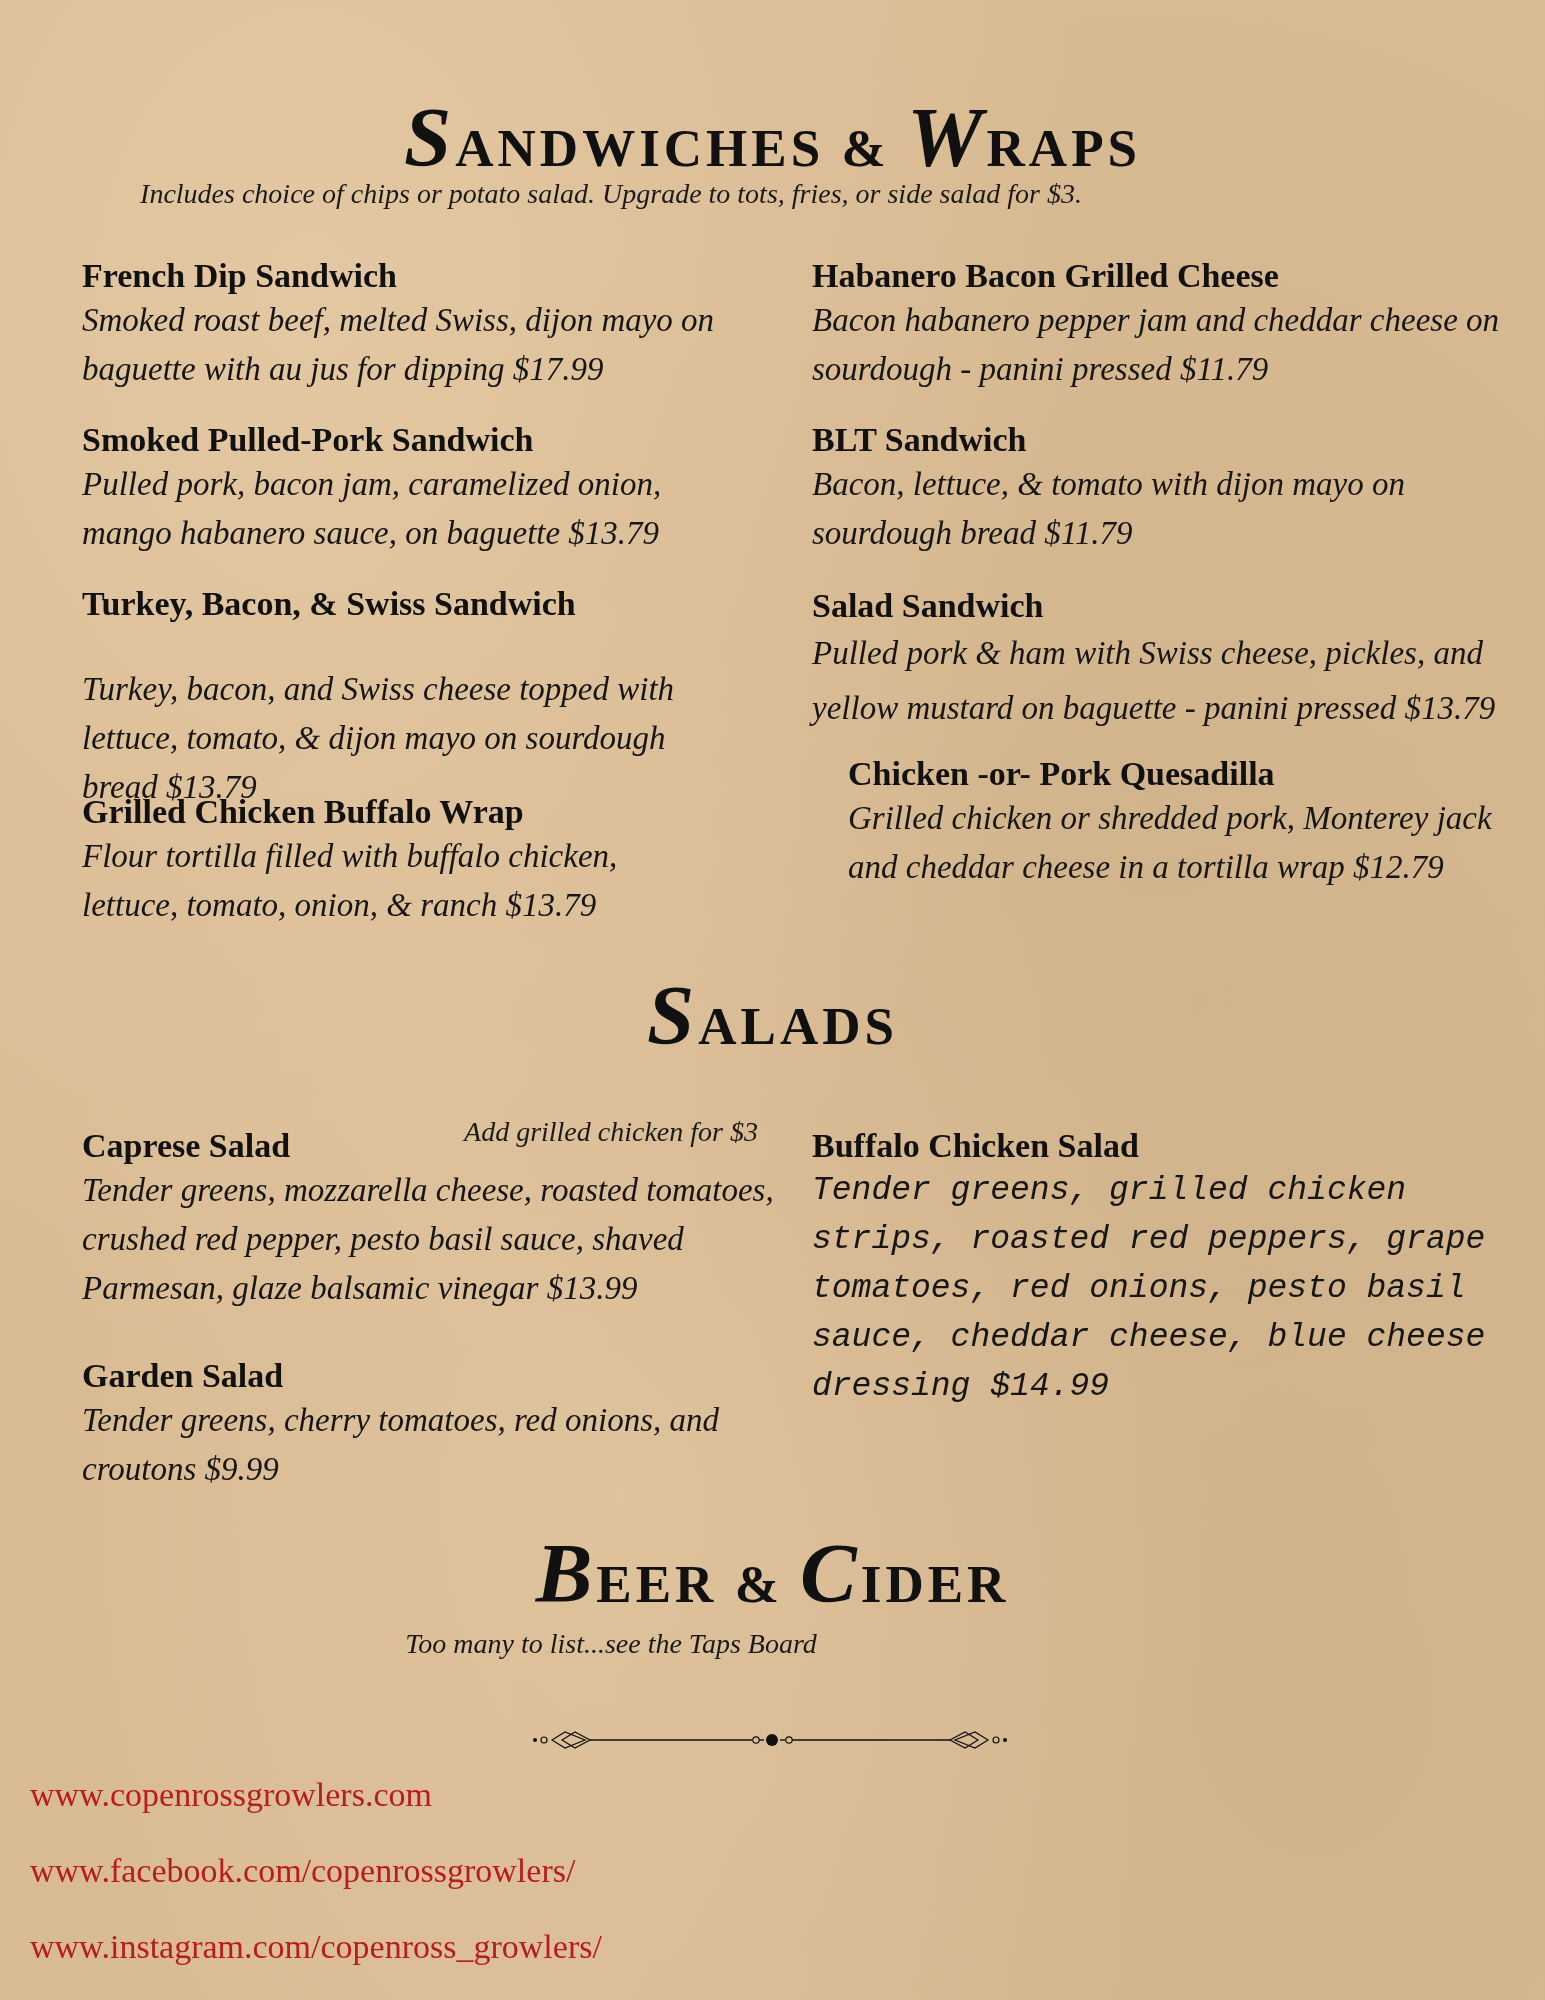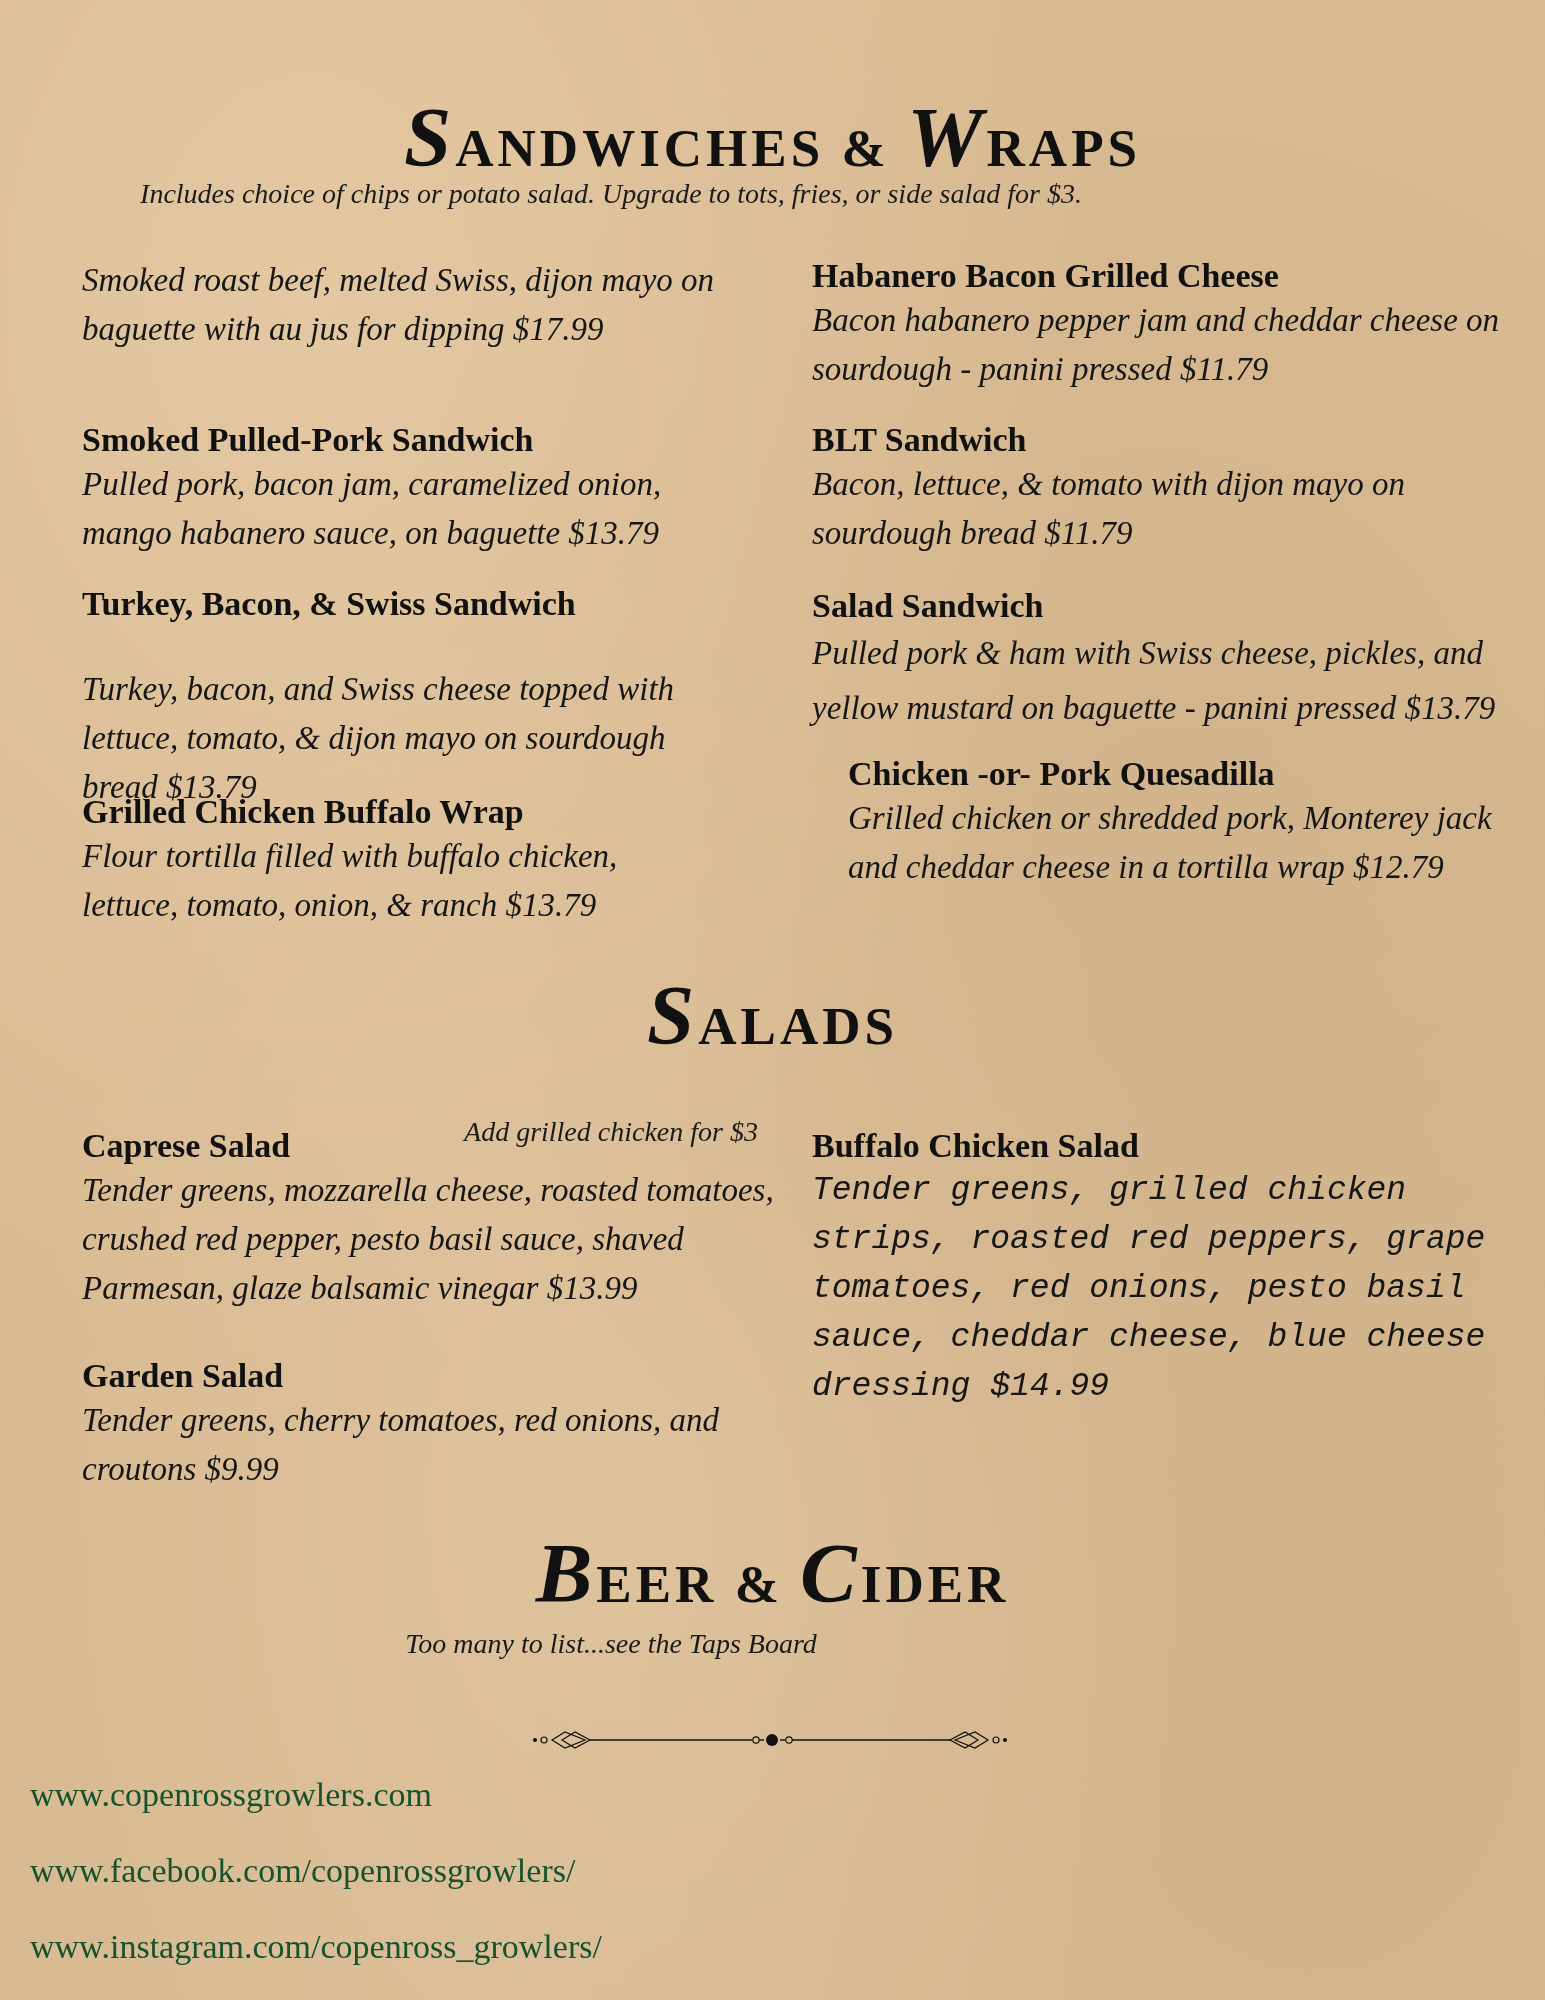--- a/index.html
+++ b/index.html
@@ -22,31 +22,32 @@
   .section-title .initial { font-style:italic; font-size:1.25em; }
   .section-title .small { font-size:0.78em; }
   .section-note {
     position:absolute; left:0; width:1222px; text-align:center;
     font-style:italic; font-size:28px; color:#1a1a1a;
   }
   .item { position:absolute; width:700px; }
   .item .name { font-weight:bold; font-size:34px; line-height:40px; margin:0; }
   .item .desc { font-style:italic; font-size:33px; line-height:49px; margin:0; color:#161616; }
   .divider { position:absolute; left:530px; top:1725px; width:480px; height:30px; }
-  .link { position:absolute; left:30px; font-size:34px; color:#14532d; }
+  .link { position:absolute; left:30px; font-size:34px; color:#b91c1c; }
 </style>
 </head>
 <body>
 
 <div class="section-title" style="top:88px; font-size:68px;">
   <span class="initial">S</span><span class="small">ANDWICHES &amp; </span><span class="initial">W</span><span class="small">RAPS</span>
 </div>
 <div class="section-note" style="top:178px;">Includes choice of chips or potato salad. Upgrade to tots, fries, or side salad for $3.</div>
 
 <div class="item" style="left:82px; top:256px;">
+  <p class="name">French Dip Sandwich</p>
   <p class="desc" style="width:650px;">Smoked roast beef, melted Swiss, dijon mayo on baguette with au jus for dipping $17.99</p>
 </div>
 <div class="item" style="left:812px; top:256px;">
   <p class="name">Habanero Bacon Grilled Cheese</p>
   <p class="desc" style="width:690px;">Bacon habanero pepper jam and cheddar cheese on sourdough - panini pressed  $11.79</p>
 </div>
 <div class="item" style="left:82px; top:420px;">
   <p class="name">Smoked Pulled-Pork Sandwich</p>
   <p class="desc" style="width:650px;">Pulled pork, bacon jam, caramelized onion, mango habanero sauce, on baguette $13.79</p>
 </div>

